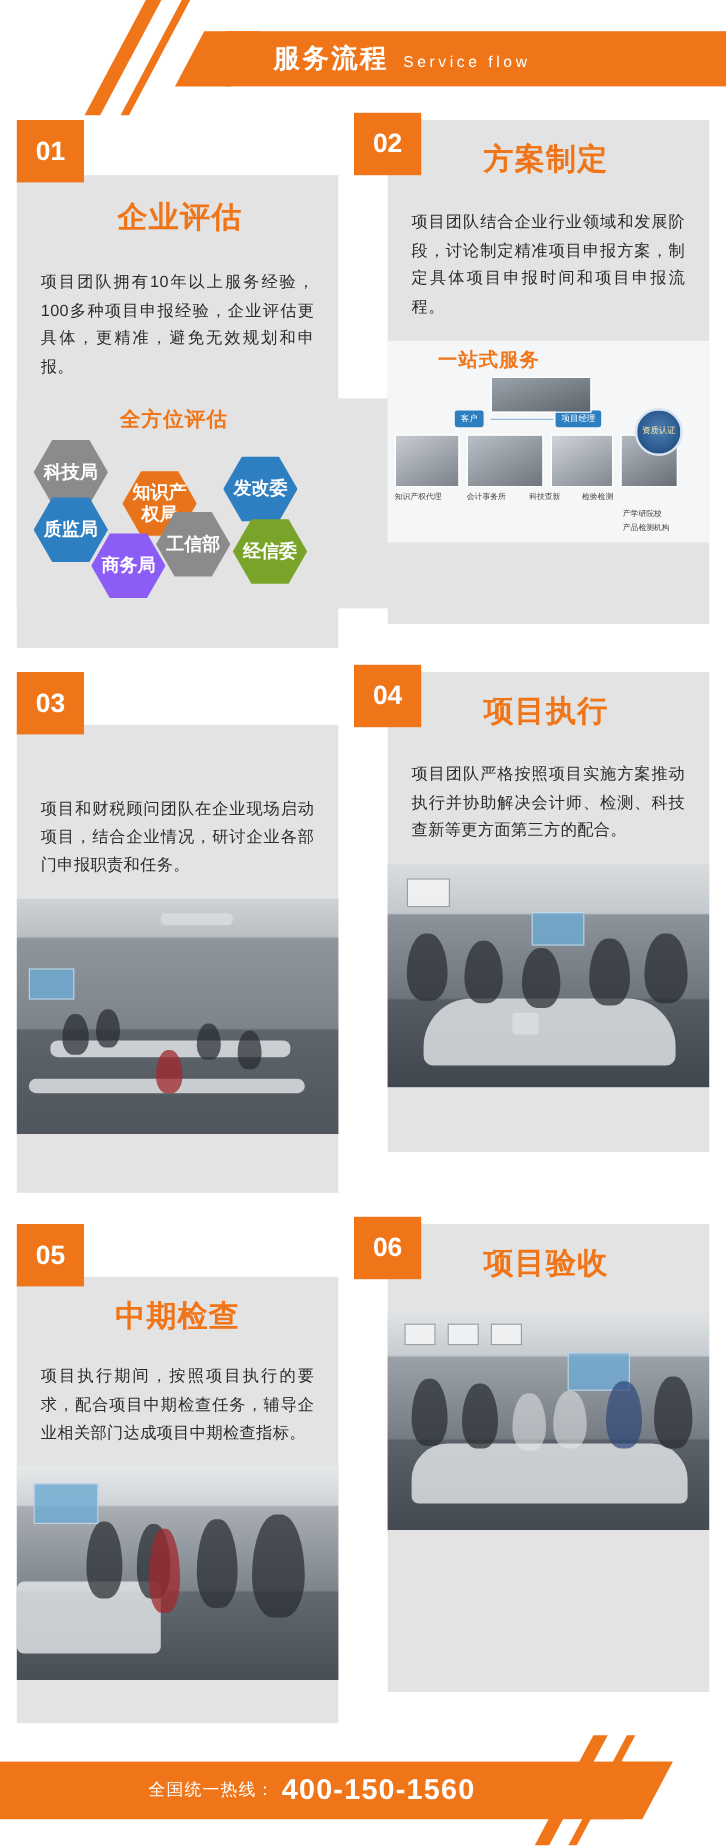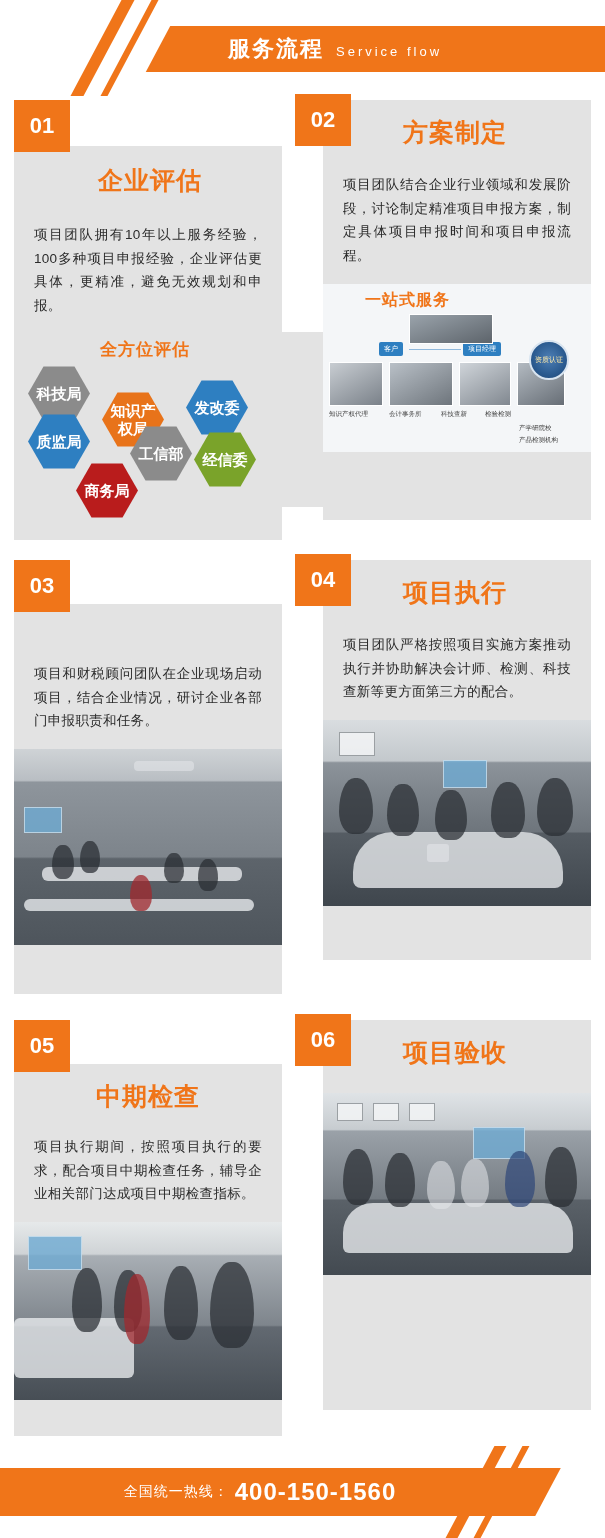--- a/index.html
+++ b/index.html
@@ -353,21 +353,21 @@
         </div>
         <div class="hex" style="top:48px;left:172px;background:#2e7fc1;">
           <span>发改委</span>
         </div>
         <div class="hex" style="top:82px;left:14px;background:#2e7fc1;">
           <span>质监局</span>
         </div>
         <div class="hex" style="top:94px;left:116px;background:#8b8b8b;">
           <span>工信部</span>
         </div>
-        <div class="hex" style="top:112px;left:62px;background:#b91c1c;margin-top:19px;">
+        <div class="hex" style="top:112px;left:62px;background:#8b5cf6;">
           <span>商务局</span>
         </div>
         <div class="hex" style="top:100px;left:180px;background:#7aa32a;">
           <span>经信委</span>
         </div>
       </div>
       <div class="badge" style="top:-46px;left:0px;">01</div>
     </div>
 
     <div class="card right" style="top:0px;height:420px;">

